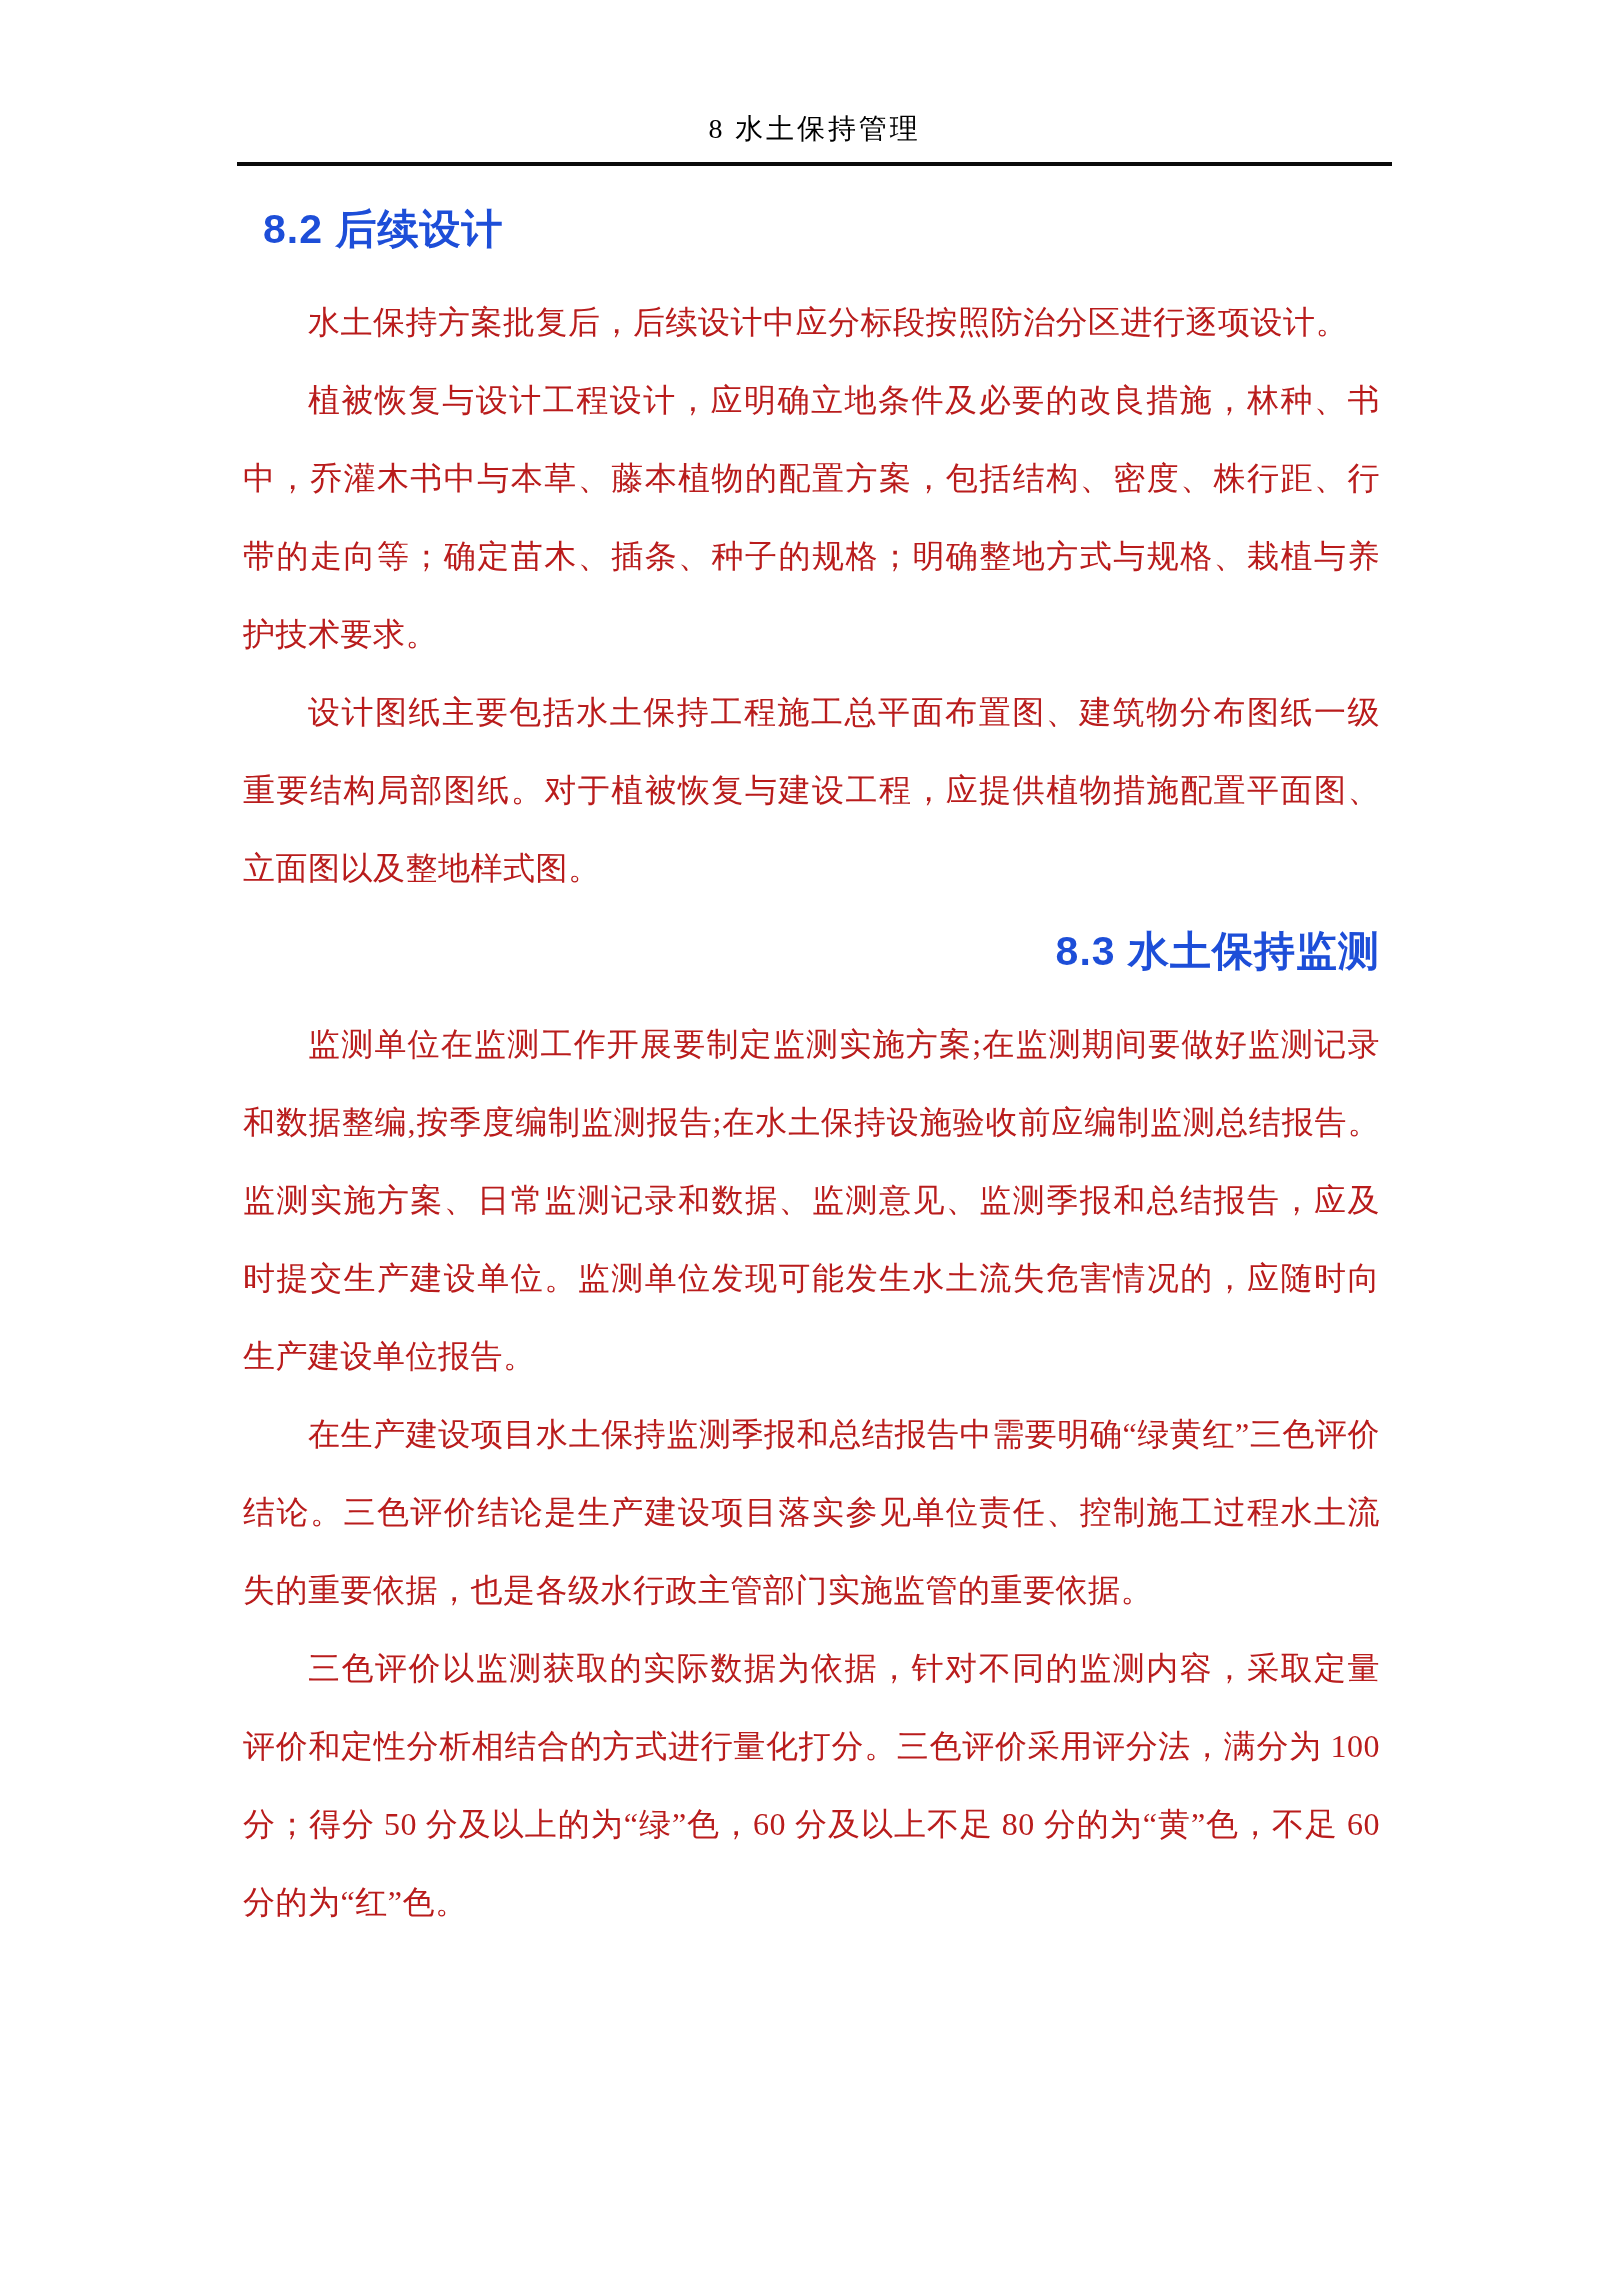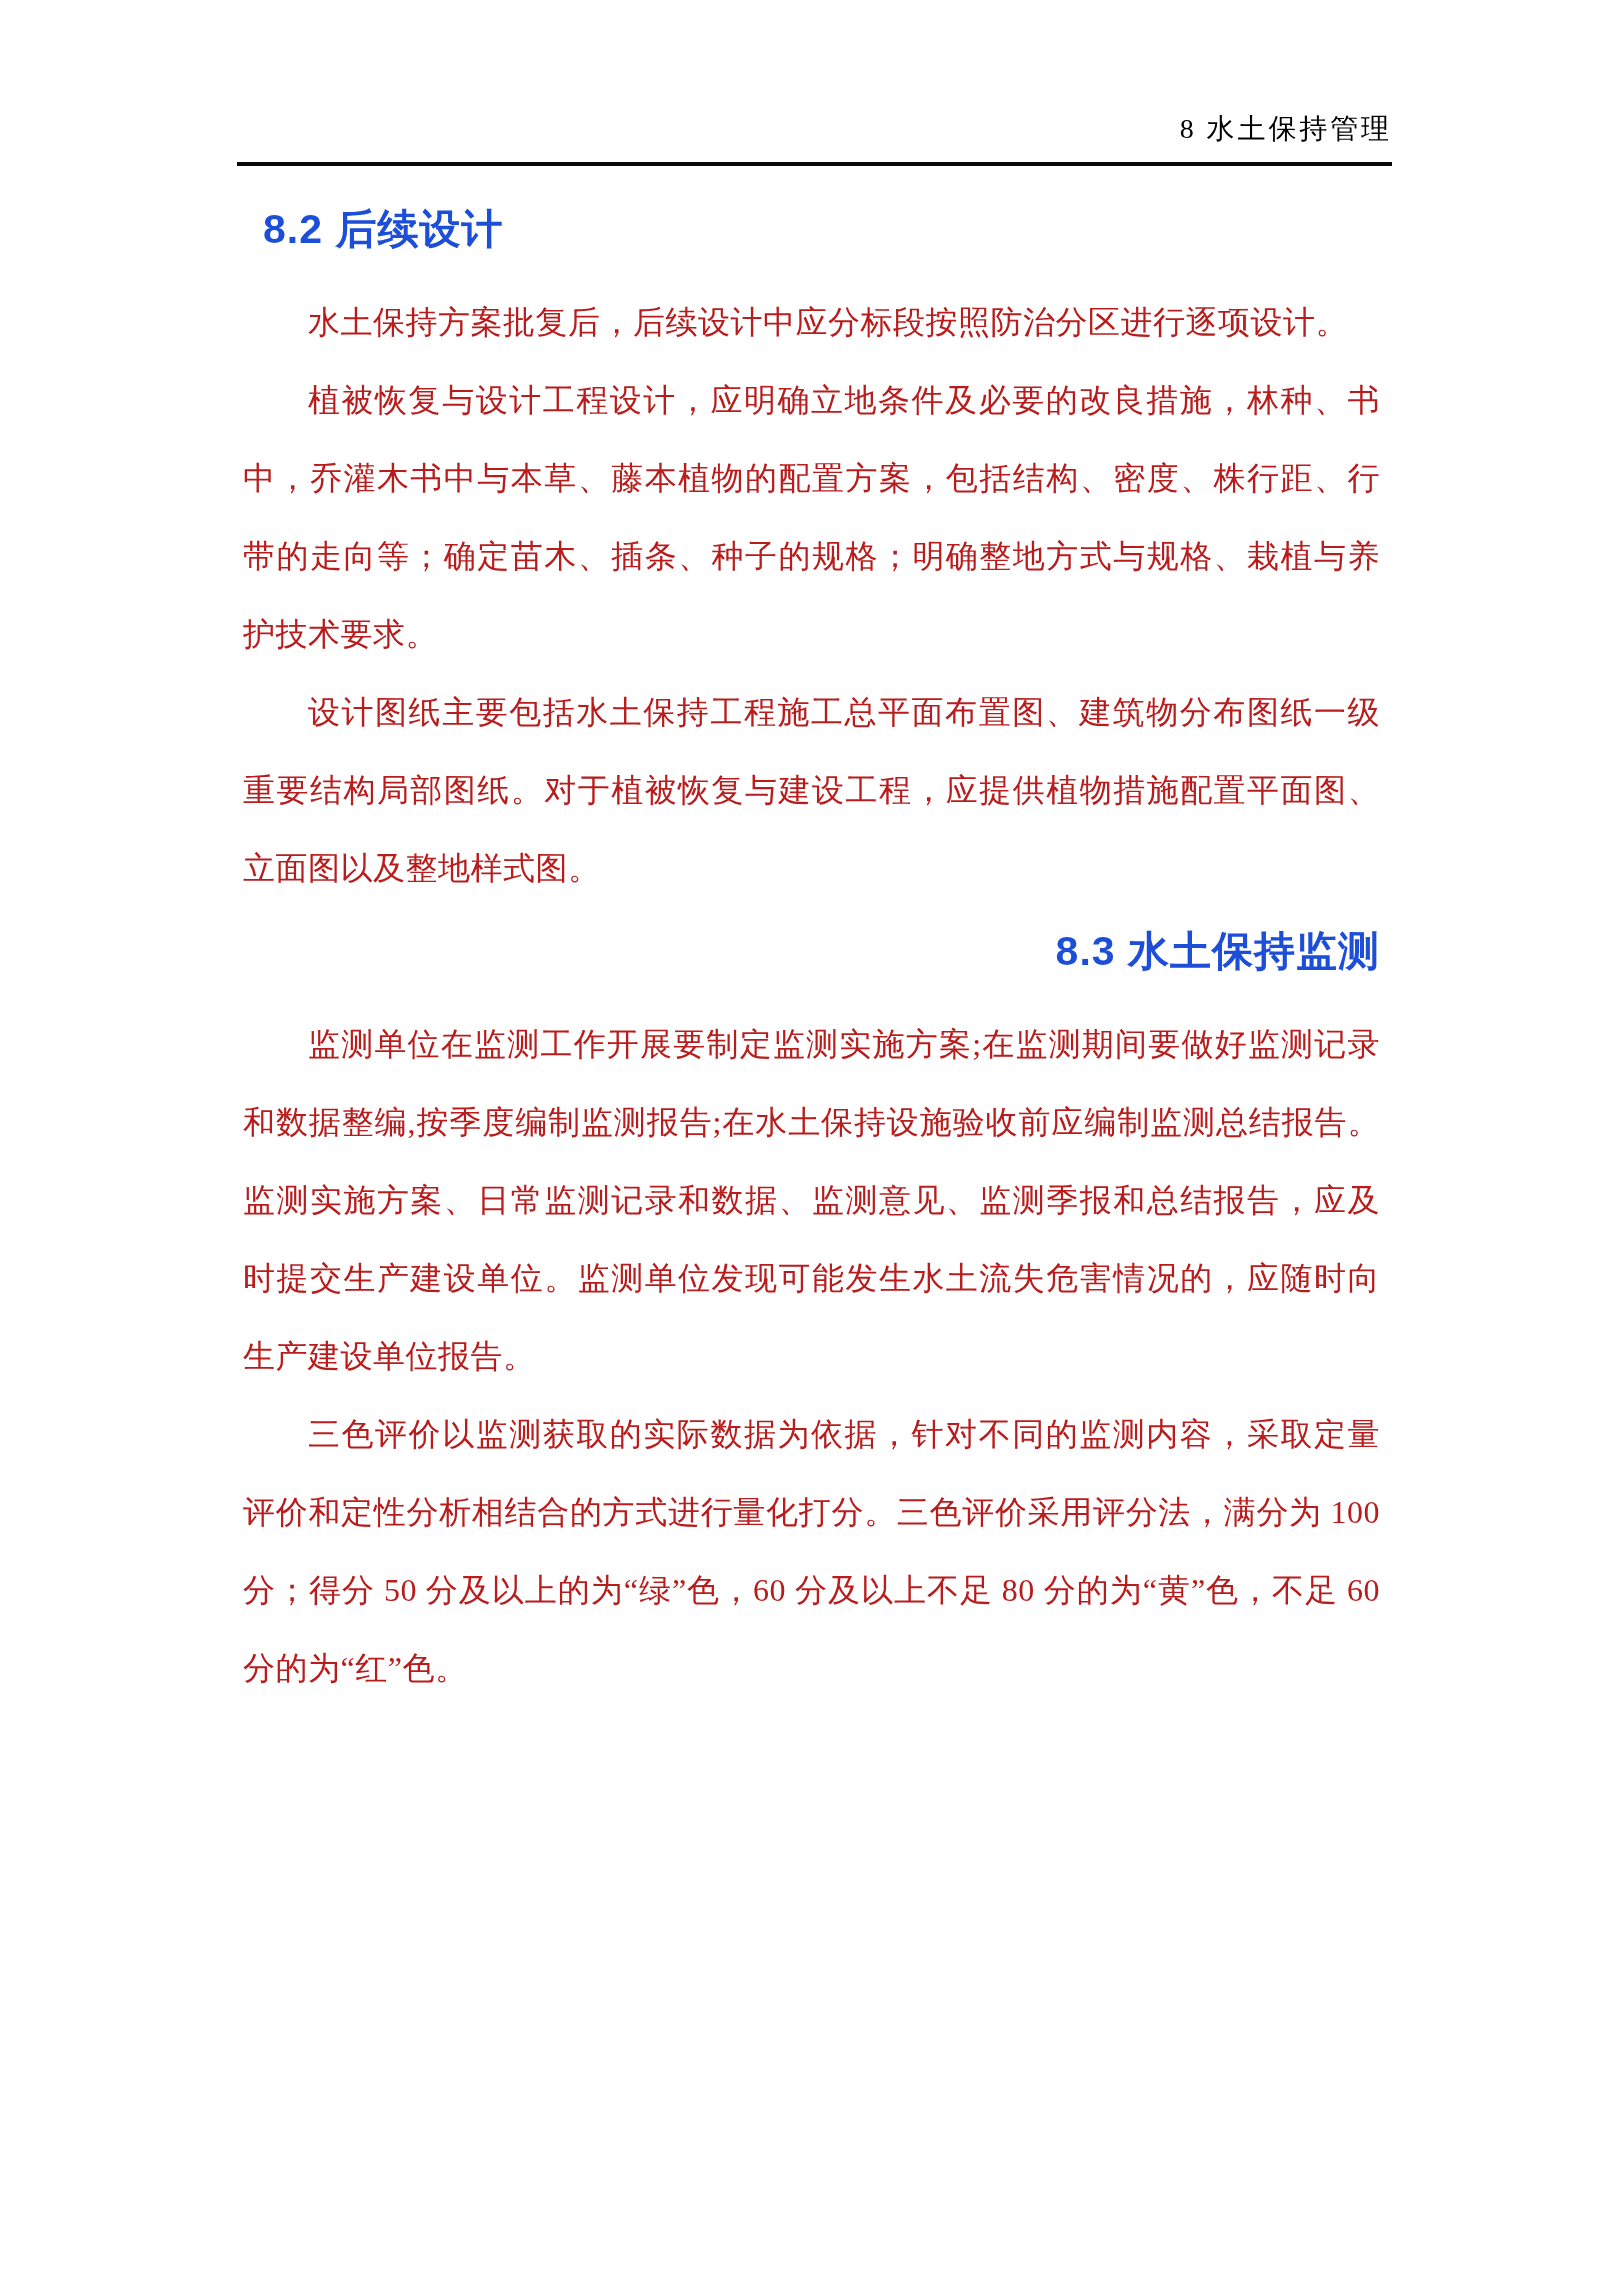--- a/index.html
+++ b/index.html
@@ -13,21 +13,21 @@
     width: 1621px;
     height: 2293px;
     background: #ffffff;
     overflow: hidden;
   }
   .doc-header {
     position: absolute;
     top: 110px;
     left: 237px;
     right: 229px;
-    text-align: right;
+    text-align: center;
     font-size: 28px;
     letter-spacing: 2.9px;
     padding-bottom: 13.7px;
     border-bottom: 4.9px solid #0a0a0a;
   }
   .content {
     position: absolute;
     top: 165px;
     left: 243px;
     width: 1137px;
@@ -85,19 +85,20 @@
 
     <div class="section-heading">8.2 后续设计</div>
 
     <p class="body-paragraph">水土保持方案批复后，后续设计中应分标段按照防治分区进行逐项设计。</p>
     <p class="body-paragraph">植被恢复与设计工程设计，应明确立地条件及必要的改良措施，林种、书中，乔灌木书中与本草、藤本植物的配置方案，包括结构、密度、株行距、行带的走向等；确定苗木、插条、种子的规格；明确整地方式与规格、栽植与养护技术要求。</p>
     <p class="body-paragraph">设计图纸主要包括水土保持工程施工总平面布置图、建筑物分布图纸一级重要结构局部图纸。对于植被恢复与建设工程，应提供植物措施配置平面图、立面图以及整地样式图。</p>
 
     <div class="section-heading second">8.3 水土保持监测</div>
 
     <p class="body-paragraph">监测单位在监测工作开展要制定监测实施方案;在监测期间要做好监测记录和数据整编,按季度编制监测报告;在水土保持设施验收前应编制监测总结报告。监测实施方案、日常监测记录和数据、监测意见、监测季报和总结报告，应及时提交生产建设单位。监测单位发现可能发生水土流失危害情况的，应随时向生产建设单位报告。</p>
+    <p class="body-paragraph">在生产建设项目水土保持监测季报和总结报告中需要明确“绿黄红”三色评价结论。三色评价结论是生产建设项目落实参见单位责任、控制施工过程水土流失的重要依据，也是各级水行政主管部门实施监管的重要依据。</p>
     <p class="body-paragraph">三色评价以监测获取的实际数据为依据，针对不同的监测内容，采取定量评价和定性分析相结合的方式进行量化打分。三色评价采用评分法，满分为 100 分；得分 50 分及以上的为“绿”色，60 分及以上不足 80 分的为“黄”色，不足 60 分的为“红”色。</p>
 
   </div>
 
 
 </div>
 
 
 </body></html>

